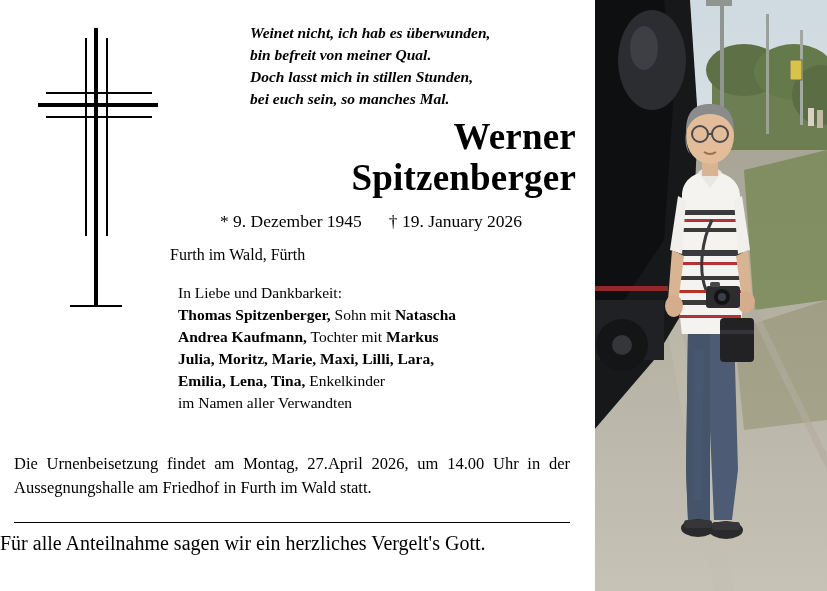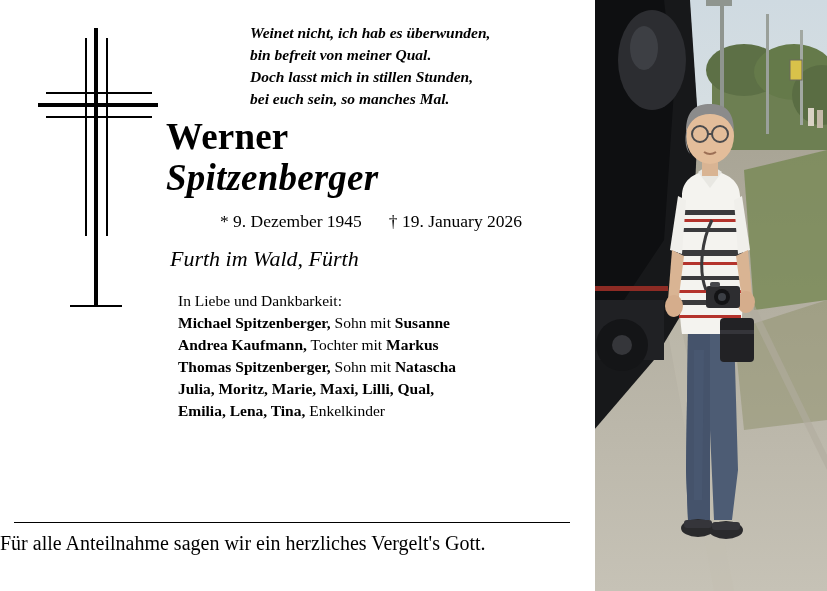--- a/index.html
+++ b/index.html
@@ -52,42 +52,41 @@
     font-size: 15.5px;
     font-weight: bold;
     font-style: italic;
     line-height: 1.42;
     text-align: left;
     margin: 0 0 6px 84px;
     white-space: pre-line;
   }
 
   .name {
-    text-align: left;
+    text-align: right;
     font-size: 37px;
     font-weight: bold;
     line-height: 1.12;
     letter-spacing: 0.2px;
     margin: 6px 0 2px 0;
   }
-  .name .line2 { display: block; font-style: italic; }
+  .name .line2 { display: block; }
 
   .dates {
     display: flex;
     justify-content: center;
     gap: 27px;
     font-size: 17.5px;
     margin-top: 12px;
     margin-bottom: 14px;
   }
 
   .places {
-    font-size: 22px;
+    font-size: 16px;
     margin: 0 0 18px 4px;
-    font-style: italic;
   }
 
   .family {
     font-size: 15.5px;
     line-height: 1.42;
     margin-left: 12px;
   }
   .family .intro { font-weight: normal; }
   .family .row { white-space: nowrap; }
   .family b { font-weight: bold; }
@@ -170,29 +169,30 @@
       <div class="dates">
         <span>* 9. Dezember 1945</span>
         <span>† 19. January 2026</span>
       </div>
 
       <div class="places">Furth im Wald, Fürth</div>
 
       <div class="family">
         <div class="intro">In Liebe und Dankbarkeit:</div>
         <div id="family-lines">
-            <div class="row"><b>Michael Spitzenberger,</b><span> Sohn mit </span><b>Susanne</b></div>
+            <div class="row"><b>Thomas Spitzenberger,</b><span> Sohn mit </span><b>Natascha</b></div>
             <div class="row"><b>Andrea Kaufmann,</b><span> Tochter mit </span><b>Markus</b></div>
-            <div class="row"><b>Thomas Spitzenberger,</b><span> Sohn mit </span><b>Natascha</b></div>
-            <div class="row"><b>Julia, Moritz, Marie, Maxi, Lilli, Qual,</b></div>
+            <div class="row"><b>Julia, Moritz, Marie, Maxi, Lilli, Lara,</b></div>
             <div class="row"><b>Emilia, Lena, Tina,</b><span> Enkelkinder</span></div>
+            <div class="row"><span>im Namen aller Verwandten</span></div>
           </div>
       </div>
     </div>
 
+    <div class="funeral">Die Urnenbeisetzung findet am Montag, 27.April 2026, um 14.00 Uhr in der Aussegnungshalle am Friedhof in Furth im Wald statt.</div>
     <div class="rule"></div>
     <div class="thanks">Für alle Anteilnahme sagen wir ein herzliches Vergelt's Gott.</div>
   </div>
 
   <div class="photo">
     <svg width="233" height="591" viewBox="0 0 233 591">
       <defs>
         <linearGradient id="skyg" x1="0" y1="0" x2="0" y2="1">
           <stop offset="0%" stop-color="#cfdae1"></stop>
           <stop offset="100%" stop-color="#e3e7e4"></stop>

